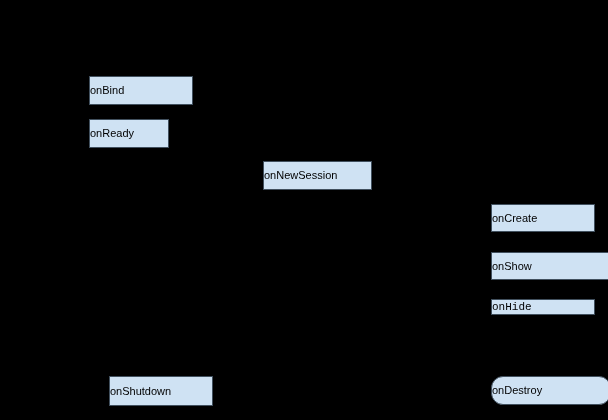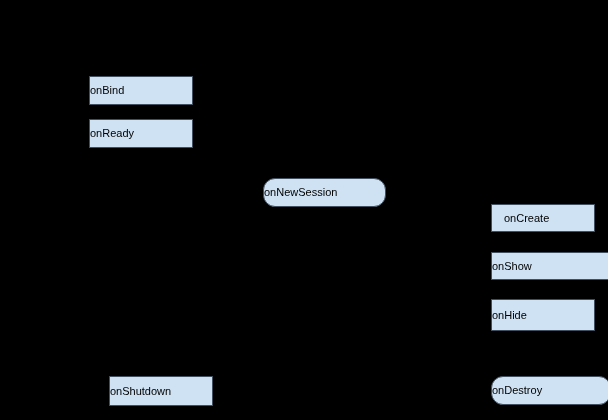--- a/index.html
+++ b/index.html
@@ -25,25 +25,25 @@
     justify-content: flex-start;
   }
   .node-label {
     font-size: 11px;
     line-height: 1;
     color: #000000;
     white-space: nowrap;
   }
   
   .pos-onbind       { left: 89px;  top: 76px;  width: 104px; height: 29px; }
-  .pos-onready      { left: 89px;  top: 119px; width: 104px; height: 29px; }
-  .pos-onnewsession { left: 263px; top: 178px; width: 123px; height: 29px; border-radius: 12px; }
-  .pos-oncreate     { left: 491px; top: 204px; width: 104px; height: 28px; padding-left: 12px; }
+  .pos-onready      { left: 89px;  top: 119px; width: 80px; height: 29px; }
+  .pos-onnewsession { left: 263px; top: 161px; width: 109px; height: 29px; }
+  .pos-oncreate     { left: 491px; top: 204px; width: 104px; height: 28px; }
   .pos-onshow       { left: 491px; top: 252px; width: 124px; height: 28px; }
-  .pos-onhide       { left: 491px; top: 299px; width: 104px; height: 32px; }
+  .pos-onhide       { left: 491px; top: 299px; width: 104px; height: 16px; font-family: Liberation Mono, monospace; }
   .pos-onshutdown   { left: 89px;  top: 376px; width: 104px; height: 30px; margin-left: 20px; }
   .pos-ondestroy    { left: 491px; top: 376px; width: 120px; height: 29px; border-radius: 12px; }
 </style>
 </head>
 <body>
 
 <div class="stage">
 
   <div class="node pos-onbind">
     <span class="node-label">onBind</span>

